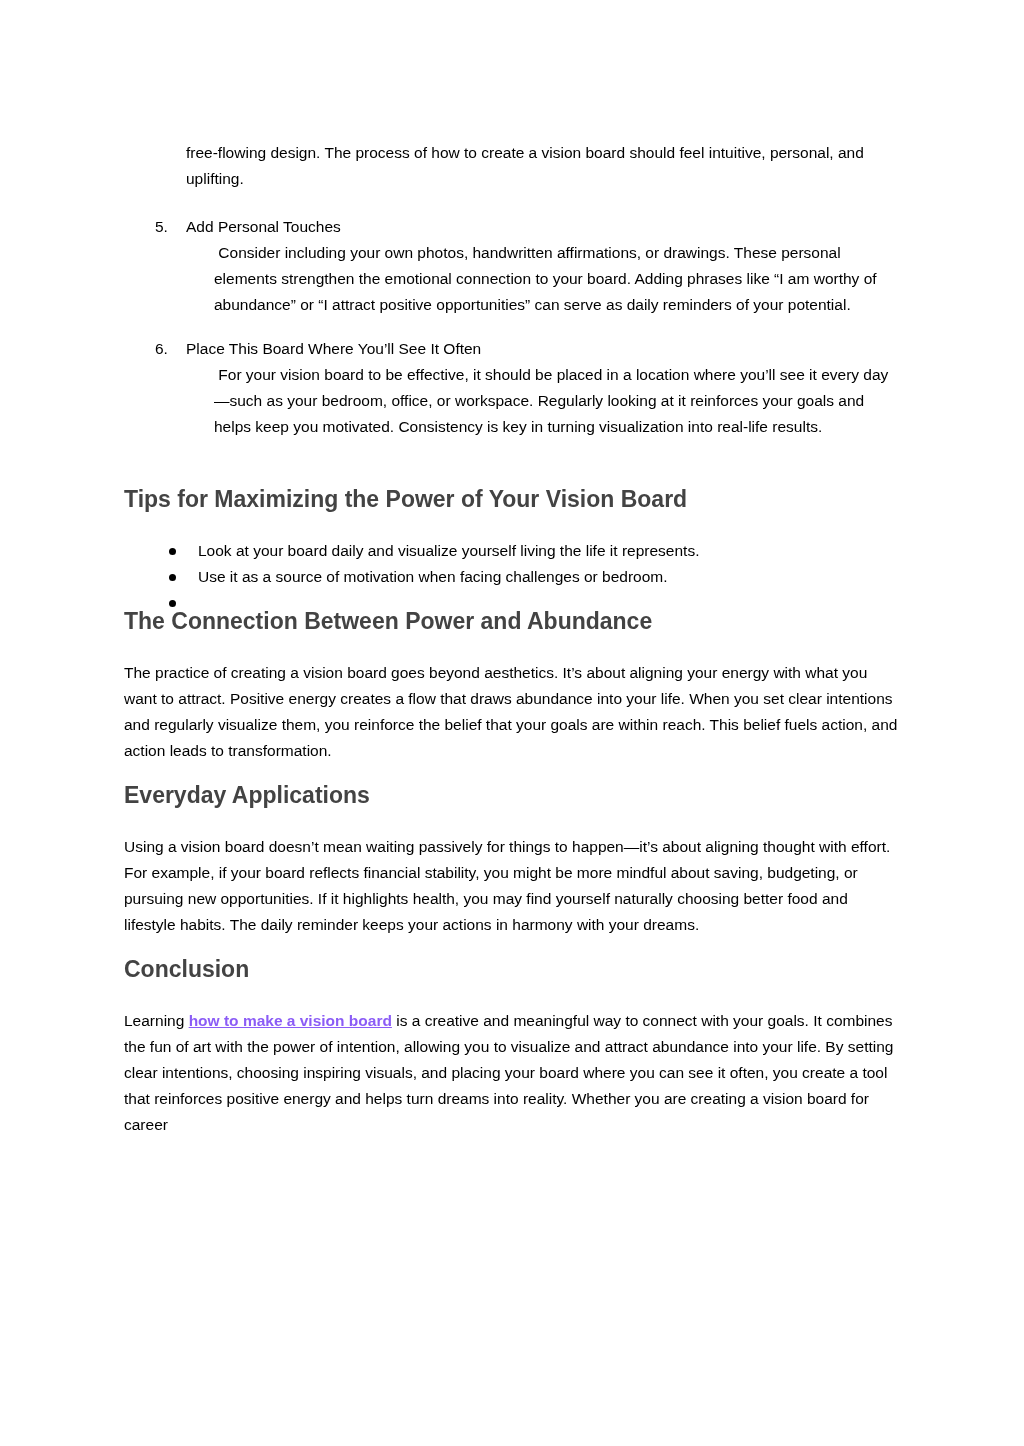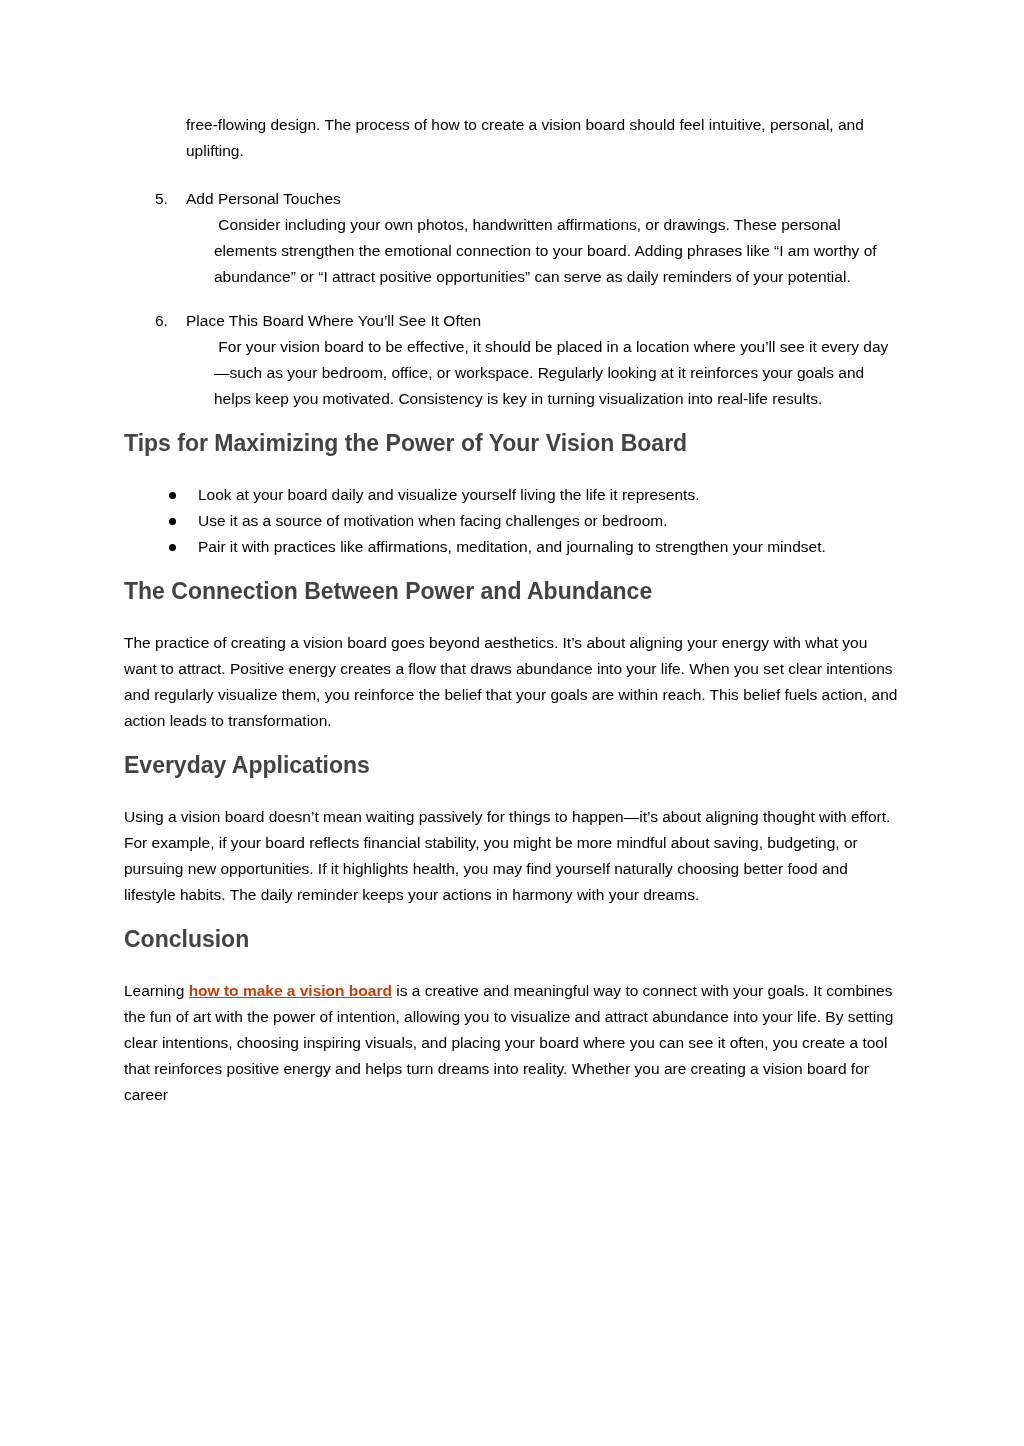--- a/index.html
+++ b/index.html
@@ -10,21 +10,21 @@
   .page {
     position: relative;
     width: 1024px;
     height: 1446px;
     background: #ffffff;
     overflow: hidden;
   }
   .doc {
     position: absolute;
     left: 124px;
-    top: 112px;
+    top: 140px;
     width: 776px;
     font-family: "Liberation Sans", "DejaVu Sans", sans-serif;
     font-size: 15.5px;
     line-height: 26px;
     color: #000000;
   }
   .doc p { margin: 0; }
   .continuation {
     padding-left: 62px;
     margin: 0;
@@ -43,37 +43,37 @@
   .item-title { font-weight: 400; }
   .item-body { white-space: pre-wrap; margin-left: 28px; }
   h2 {
     font-family: "Liberation Sans", "DejaVu Sans", sans-serif;
     font-size: 23px;
     line-height: 30px;
     font-weight: 700;
     color: #434343;
     margin: 16px 0 24px 0;
   }
-  h2.after-list { margin-top: 16px; }
+  h2.after-list { margin-top: 44px; }
   .bullet-list { margin: 12px; }
   .bullet-item {
     position: relative;
     padding-left: 62px;
   }
   .bullet-dot {
     position: absolute;
     left: 33px;
     top: 10px;
     width: 7px;
     height: 7px;
     border-radius: 50%;
     background: #000000;
   }
   .doc-link {
-    color: #c2410c;
+    color: #8b5cf6;
     font-weight: 700;
     text-decoration: underline;
     cursor: pointer;
   }
 </style>
 </head>
 <body>
 
 <div class="page">
   <div class="doc">
@@ -98,21 +98,20 @@
       <div class="bullet-item">
         <span class="bullet-dot"></span>
         <span>Look at your board daily and visualize yourself living the life it represents.</span>
       </div>
       <div class="bullet-item">
         <span class="bullet-dot"></span>
         <span>Use it as a source of motivation when facing challenges or bedroom.</span>
       </div>
       <div class="bullet-item">
         <span class="bullet-dot"></span>
-        <span>Pair it with practices like affirmations, meditation, and journaling to strengthen your mindset.</span>
       </div>
     </div>
 
     <h2>The Connection Between Power and Abundance</h2>
 
     <p class="para">The practice of creating a vision board goes beyond aesthetics. It’s about aligning your energy with what you want to attract. Positive energy creates a flow that draws abundance into your life. When you set clear intentions and regularly visualize them, you reinforce the belief that your goals are within reach. This belief fuels action, and action leads to transformation.</p>
 
     <h2>Everyday Applications</h2>
 
     <p class="para">Using a vision board doesn’t mean waiting passively for things to happen—it’s about aligning thought with effort. For example, if your board reflects financial stability, you might be more mindful about saving, budgeting, or pursuing new opportunities. If it highlights health, you may find yourself naturally choosing better food and lifestyle habits. The daily reminder keeps your actions in harmony with your dreams.</p>

